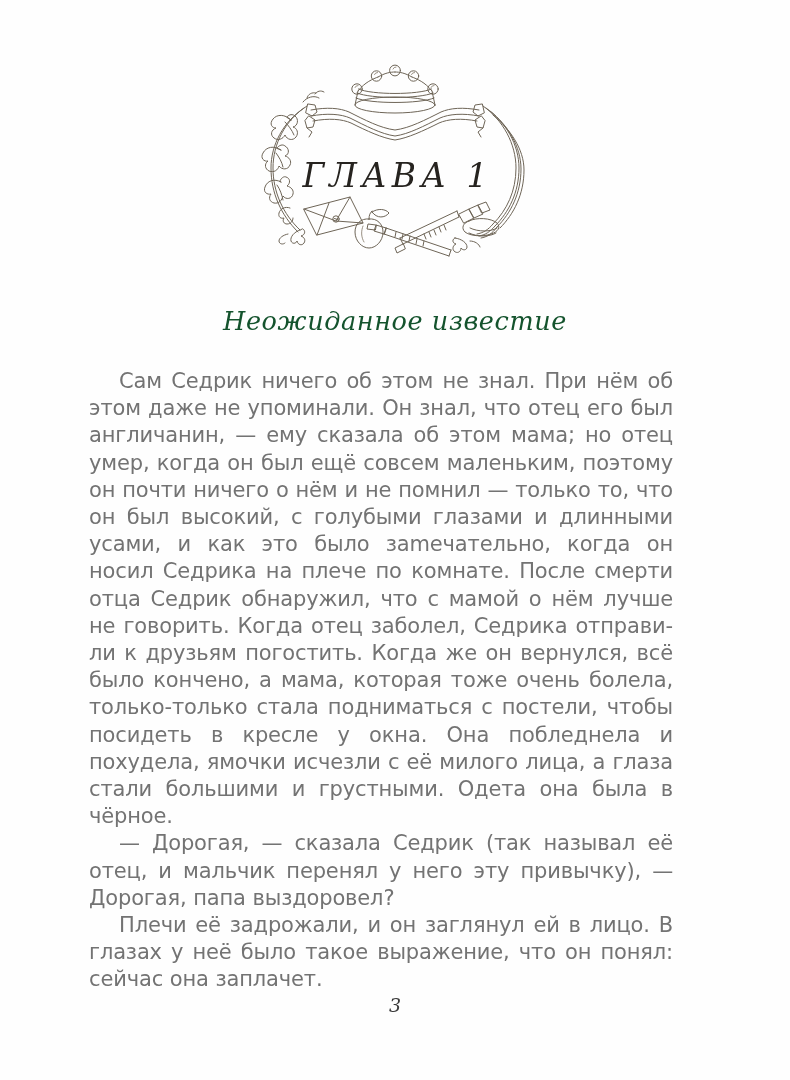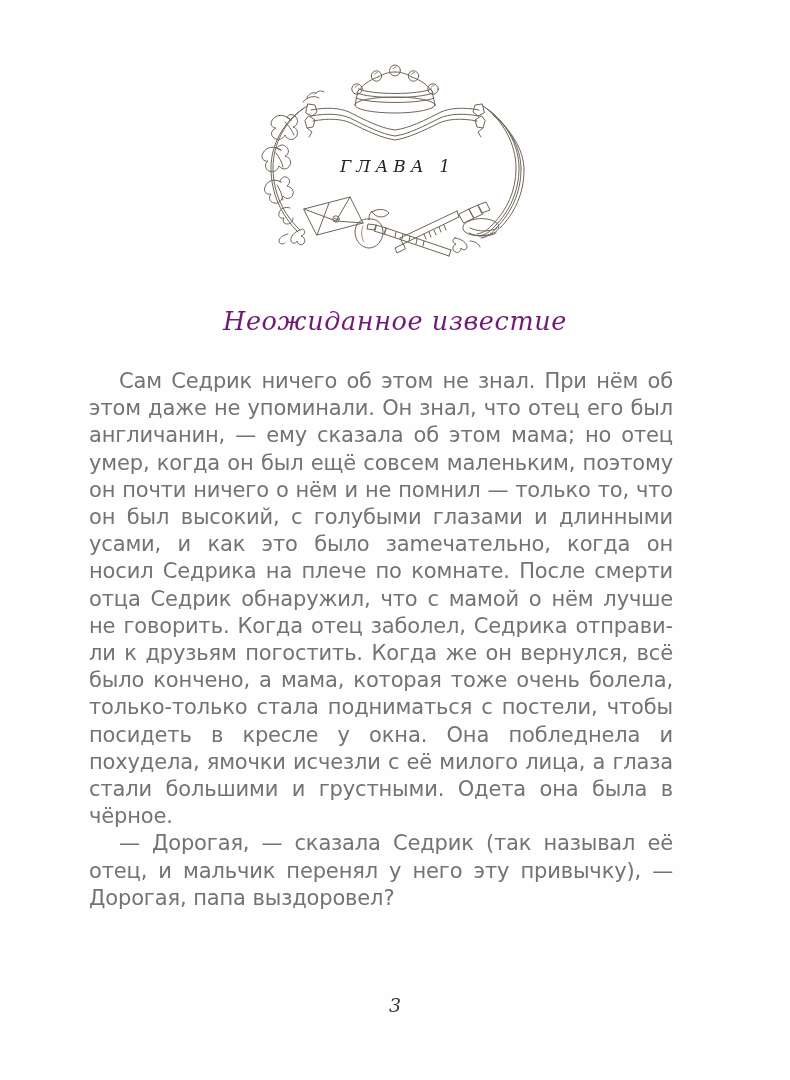--- a/index.html
+++ b/index.html
@@ -40,40 +40,40 @@
   }
 
   .chapter-label {
     position: absolute;
     left: 0;
     top: 156px;
     width: 790px;
     text-align: center;
     font-family: "DejaVu Serif", serif;
     font-style: italic;
-    font-size: 17px;
+    font-size: 33px;
     letter-spacing: 5px;
     color: #26231f;
     text-indent: 5px;
     z-index: 5;
     white-space: pre;
   }
 
   
   .section-title {
     position: absolute;
     left: 0;
     top: 306px;
     width: 790px;
     text-align: center;
     font-family: "DejaVu Serif", serif;
     font-style: italic;
     font-size: 25.5px;
     letter-spacing: 0.6px;
-    color: #701a75;
+    color: #14532d;
   }
 
   
   .body-text {
     position: absolute;
     left: 89px;
     top: 368px;
     width: 584px;
   }
   .body-text p {
@@ -244,17 +244,18 @@
     </svg>
   </div>
 
   <div class="chapter-label">ГЛАВА 1</div>
 
   <div class="section-title">Неожиданное известие</div>
 
   <div class="body-text">
     <p>Сам Седрик ничего об этом не знал. При нём об этом даже не упоминали. Он знал, что отец его был англича­нин, — ему сказала об этом мама; но отец умер, когда он был ещё совсем маленьким, поэтому он почти ничего о нём и не помнил — только то, что он был высокий, с голубыми глазами и длинными усами, и как это было за­mечательно, когда он носил Седрика на плече по комнате. После смерти отца Седрик обнаружил, что с мамой о нём лучше не говорить. Когда отец заболел, Седрика отправи­ли к друзьям погостить. Когда же он вернулся, всё было кончено, а мама, которая тоже очень болела, только-только стала подниматься с постели, чтобы посидеть в кресле у окна. Она побледнела и похудела, ямочки исчезли с её милого лица, а глаза стали большими и грустными. Одета она была в чёрное.</p>
     <p>— Дорогая, — сказала Седрик (так называл её отец, и мальчик перенял у него эту привычку), — Дорогая, папа выздоровел?</p>
+    <p>Плечи её задрожали, и он заглянул ей в лицо. В гла­зах у неё было такое выражение, что он понял: сейчас она  заплачет.</p>
   </div>
 
   <div class="folio">3</div>
 
 </div>
 
 </body></html>

